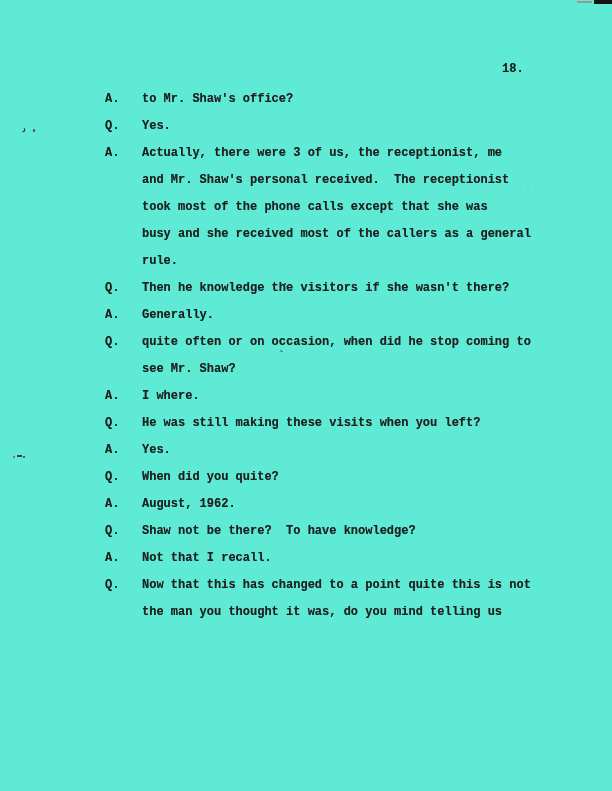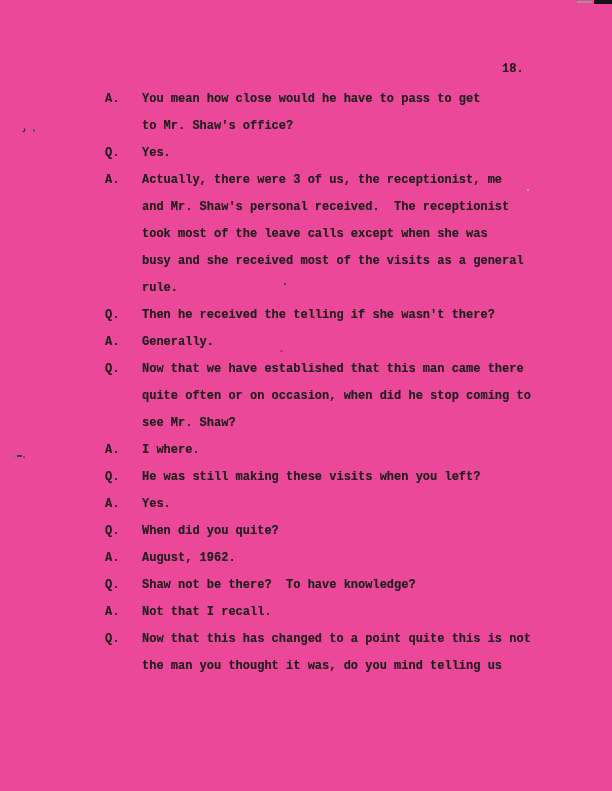--- a/index.html
+++ b/index.html
@@ -4,21 +4,21 @@
 <style>
   html, body {
     margin: 0;
     padding: 0;
     background: #ffffff;
   }
   .page {
     position: relative;
     width: 612px;
     height: 791px;
-    background: #ec4899;
+    background: #5eead4;
     overflow: hidden;
     font-family: "Liberation Mono", "DejaVu Sans Mono", monospace;
     color: #222222;
   }
   .page-number {
     position: absolute;
     top: 62px;
     left: 502px;
     font-size: 12px;
     font-weight: 700;
@@ -82,61 +82,59 @@
 <body>
 
 <div class="page">
 
   <div class="page-number">18.</div>
 
   <div class="transcript">
   <div class="entry">
     <span class="speaker">A.</span>
     <div class="lines">
-          <div class="line">You mean how close would he have to pass to get</div>
           <div class="line">to Mr. Shaw's office?</div>
         </div>
   </div>
 
   <div class="entry">
     <span class="speaker">Q.</span>
     <div class="lines">
           <div class="line">Yes.</div>
         </div>
   </div>
 
   <div class="entry">
     <span class="speaker">A.</span>
     <div class="lines">
           <div class="line">Actually, there were 3 of us, the receptionist, me</div>
           <div class="line">and Mr. Shaw's personal received.  The receptionist</div>
-          <div class="line">took most of the leave calls except when she was</div>
-          <div class="line">busy and she received most of the visits as a general</div>
+          <div class="line">took most of the phone calls except that she was</div>
+          <div class="line">busy and she received most of the callers as a general</div>
           <div class="line">rule.</div>
         </div>
   </div>
 
   <div class="entry">
     <span class="speaker">Q.</span>
     <div class="lines">
-          <div class="line">Then he received the telling if she wasn't there?</div>
+          <div class="line">Then he knowledge the visitors if she wasn't there?</div>
         </div>
   </div>
 
   <div class="entry">
     <span class="speaker">A.</span>
     <div class="lines">
           <div class="line">Generally.</div>
         </div>
   </div>
 
   <div class="entry">
     <span class="speaker">Q.</span>
     <div class="lines">
-          <div class="line">Now that we have established that this man came there</div>
           <div class="line">quite often or on occasion, when did he stop coming to</div>
           <div class="line">see Mr. Shaw?</div>
         </div>
   </div>
 
   <div class="entry">
     <span class="speaker">A.</span>
     <div class="lines">
           <div class="line">I where.</div>
         </div>

